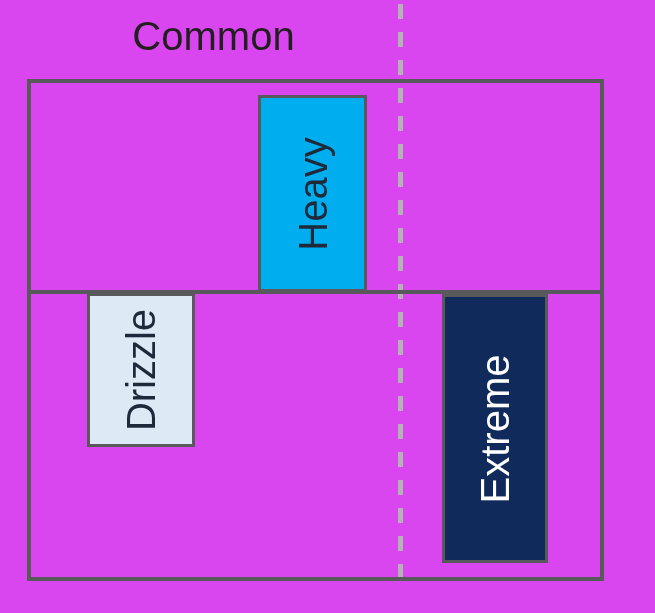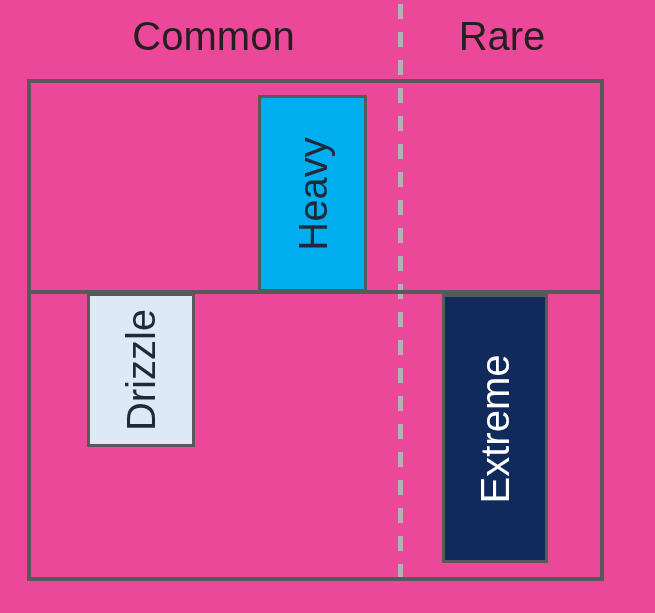--- a/index.html
+++ b/index.html
@@ -5,21 +5,21 @@
   html, body {
     margin: 0;
     padding: 0;
     background: #ffffff;
     font-family: "Liberation Sans", sans-serif;
   }
   .figure {
     position: relative;
     width: 655px;
     height: 613px;
-    background: #ec4899;
+    background: #d946ef;
     overflow: hidden;
   }
   
   .dashed-line {
     position: absolute;
     left: 398px;
     top: 4px;
     width: 5px;
     height: 577px;
     background: repeating-linear-gradient(
@@ -100,21 +100,20 @@
 </style>
 </head>
 <body>
 
 <div class="figure">
 
   <div class="dashed-line"></div>
 
   <div class="col-header common">Common</div>
 
-  <div class="col-header rare">Rare</div>
 
   <div class="frame"></div>
 
   <div class="mid-line"></div>
 
   <div class="bar heavy" style="background: rgb(0, 173, 238);">
     <span class="bar-label" style="color: rgb(30, 42, 58);">Heavy</span>
   </div>
 
   <div class="bar drizzle" style="background: rgb(221, 233, 245);">

